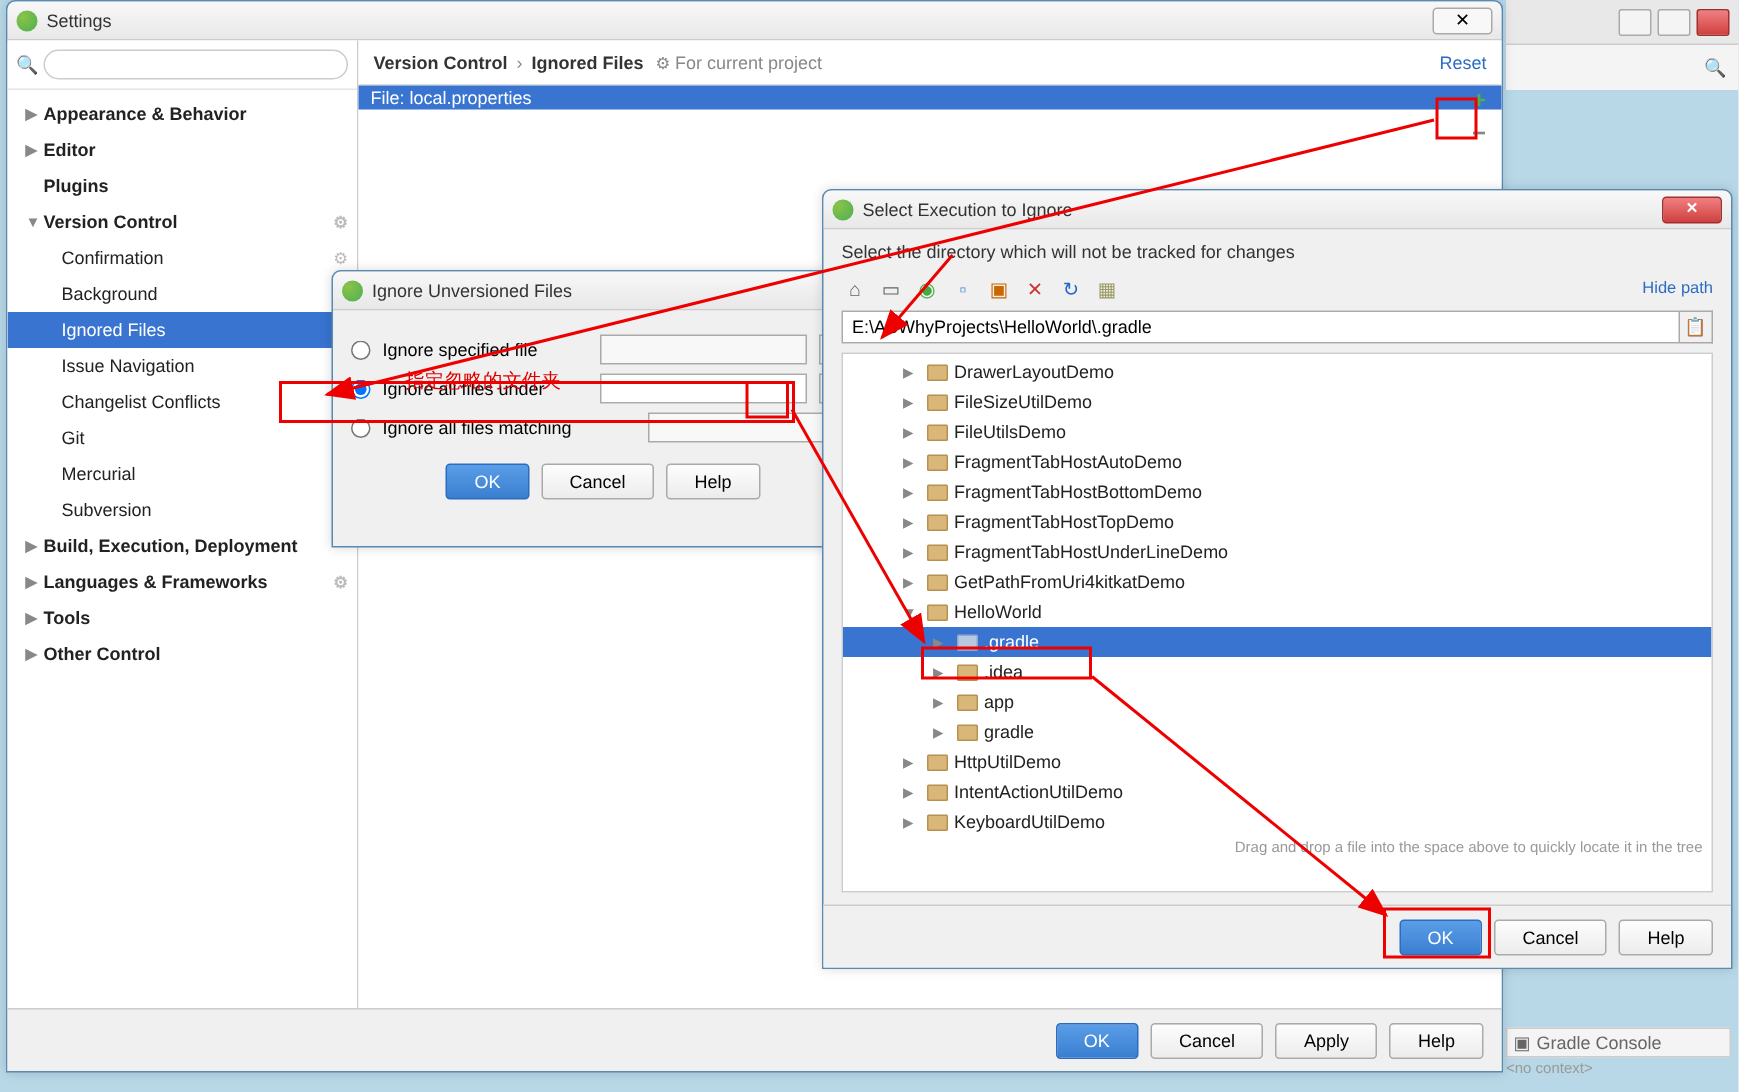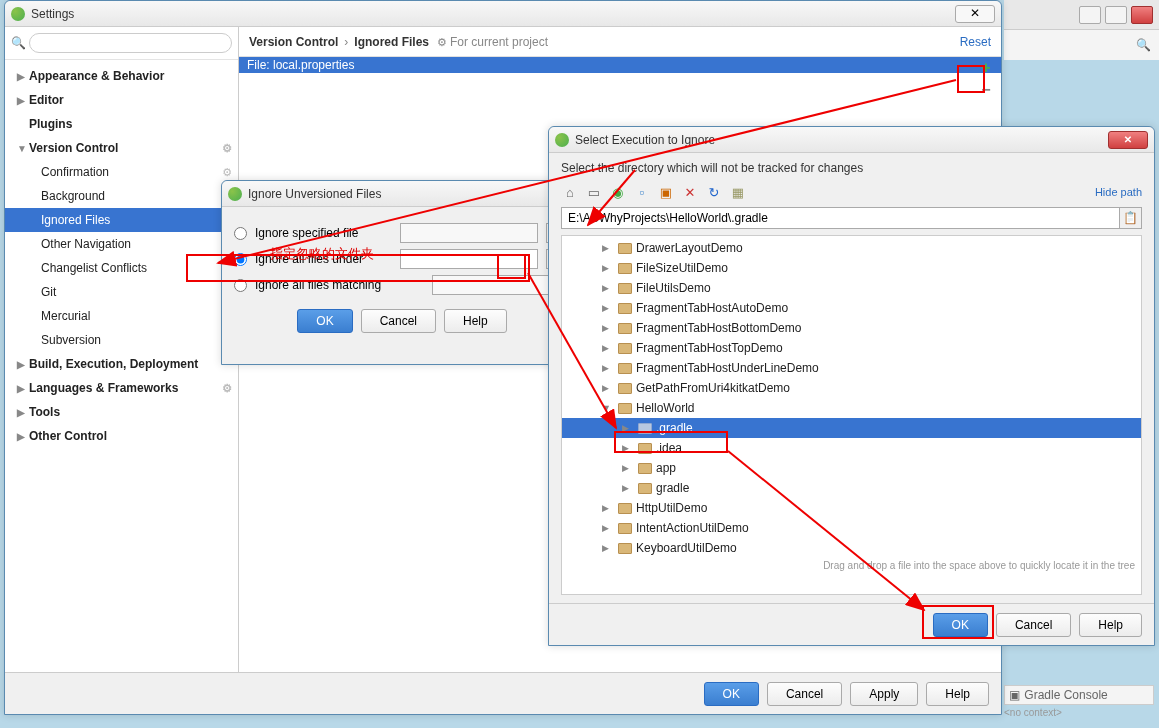--- a/index.html
+++ b/index.html
@@ -144,21 +144,21 @@
             <span>Background</span>
             <span class="spacer"></span>
             <span class="cog">⚙</span>
           </div>
         <div class="treeitem ind1 sel">
             <span>Ignored Files</span>
             <span class="spacer"></span>
             <span class="cog" style="color:#cde;">⚙</span>
           </div>
         <div class="treeitem ind1">
-            <span>Other Navigation</span>
+            <span>Issue Navigation</span>
             <span class="spacer"></span>
             <span class="cog">⚙</span>
           </div>
         <div class="treeitem ind1">
             <span>Changelist Conflicts</span>
             <span class="spacer"></span>
             <span class="cog">⚙</span>
           </div>
         <div class="treeitem ind1">
             <span>Git</span>

